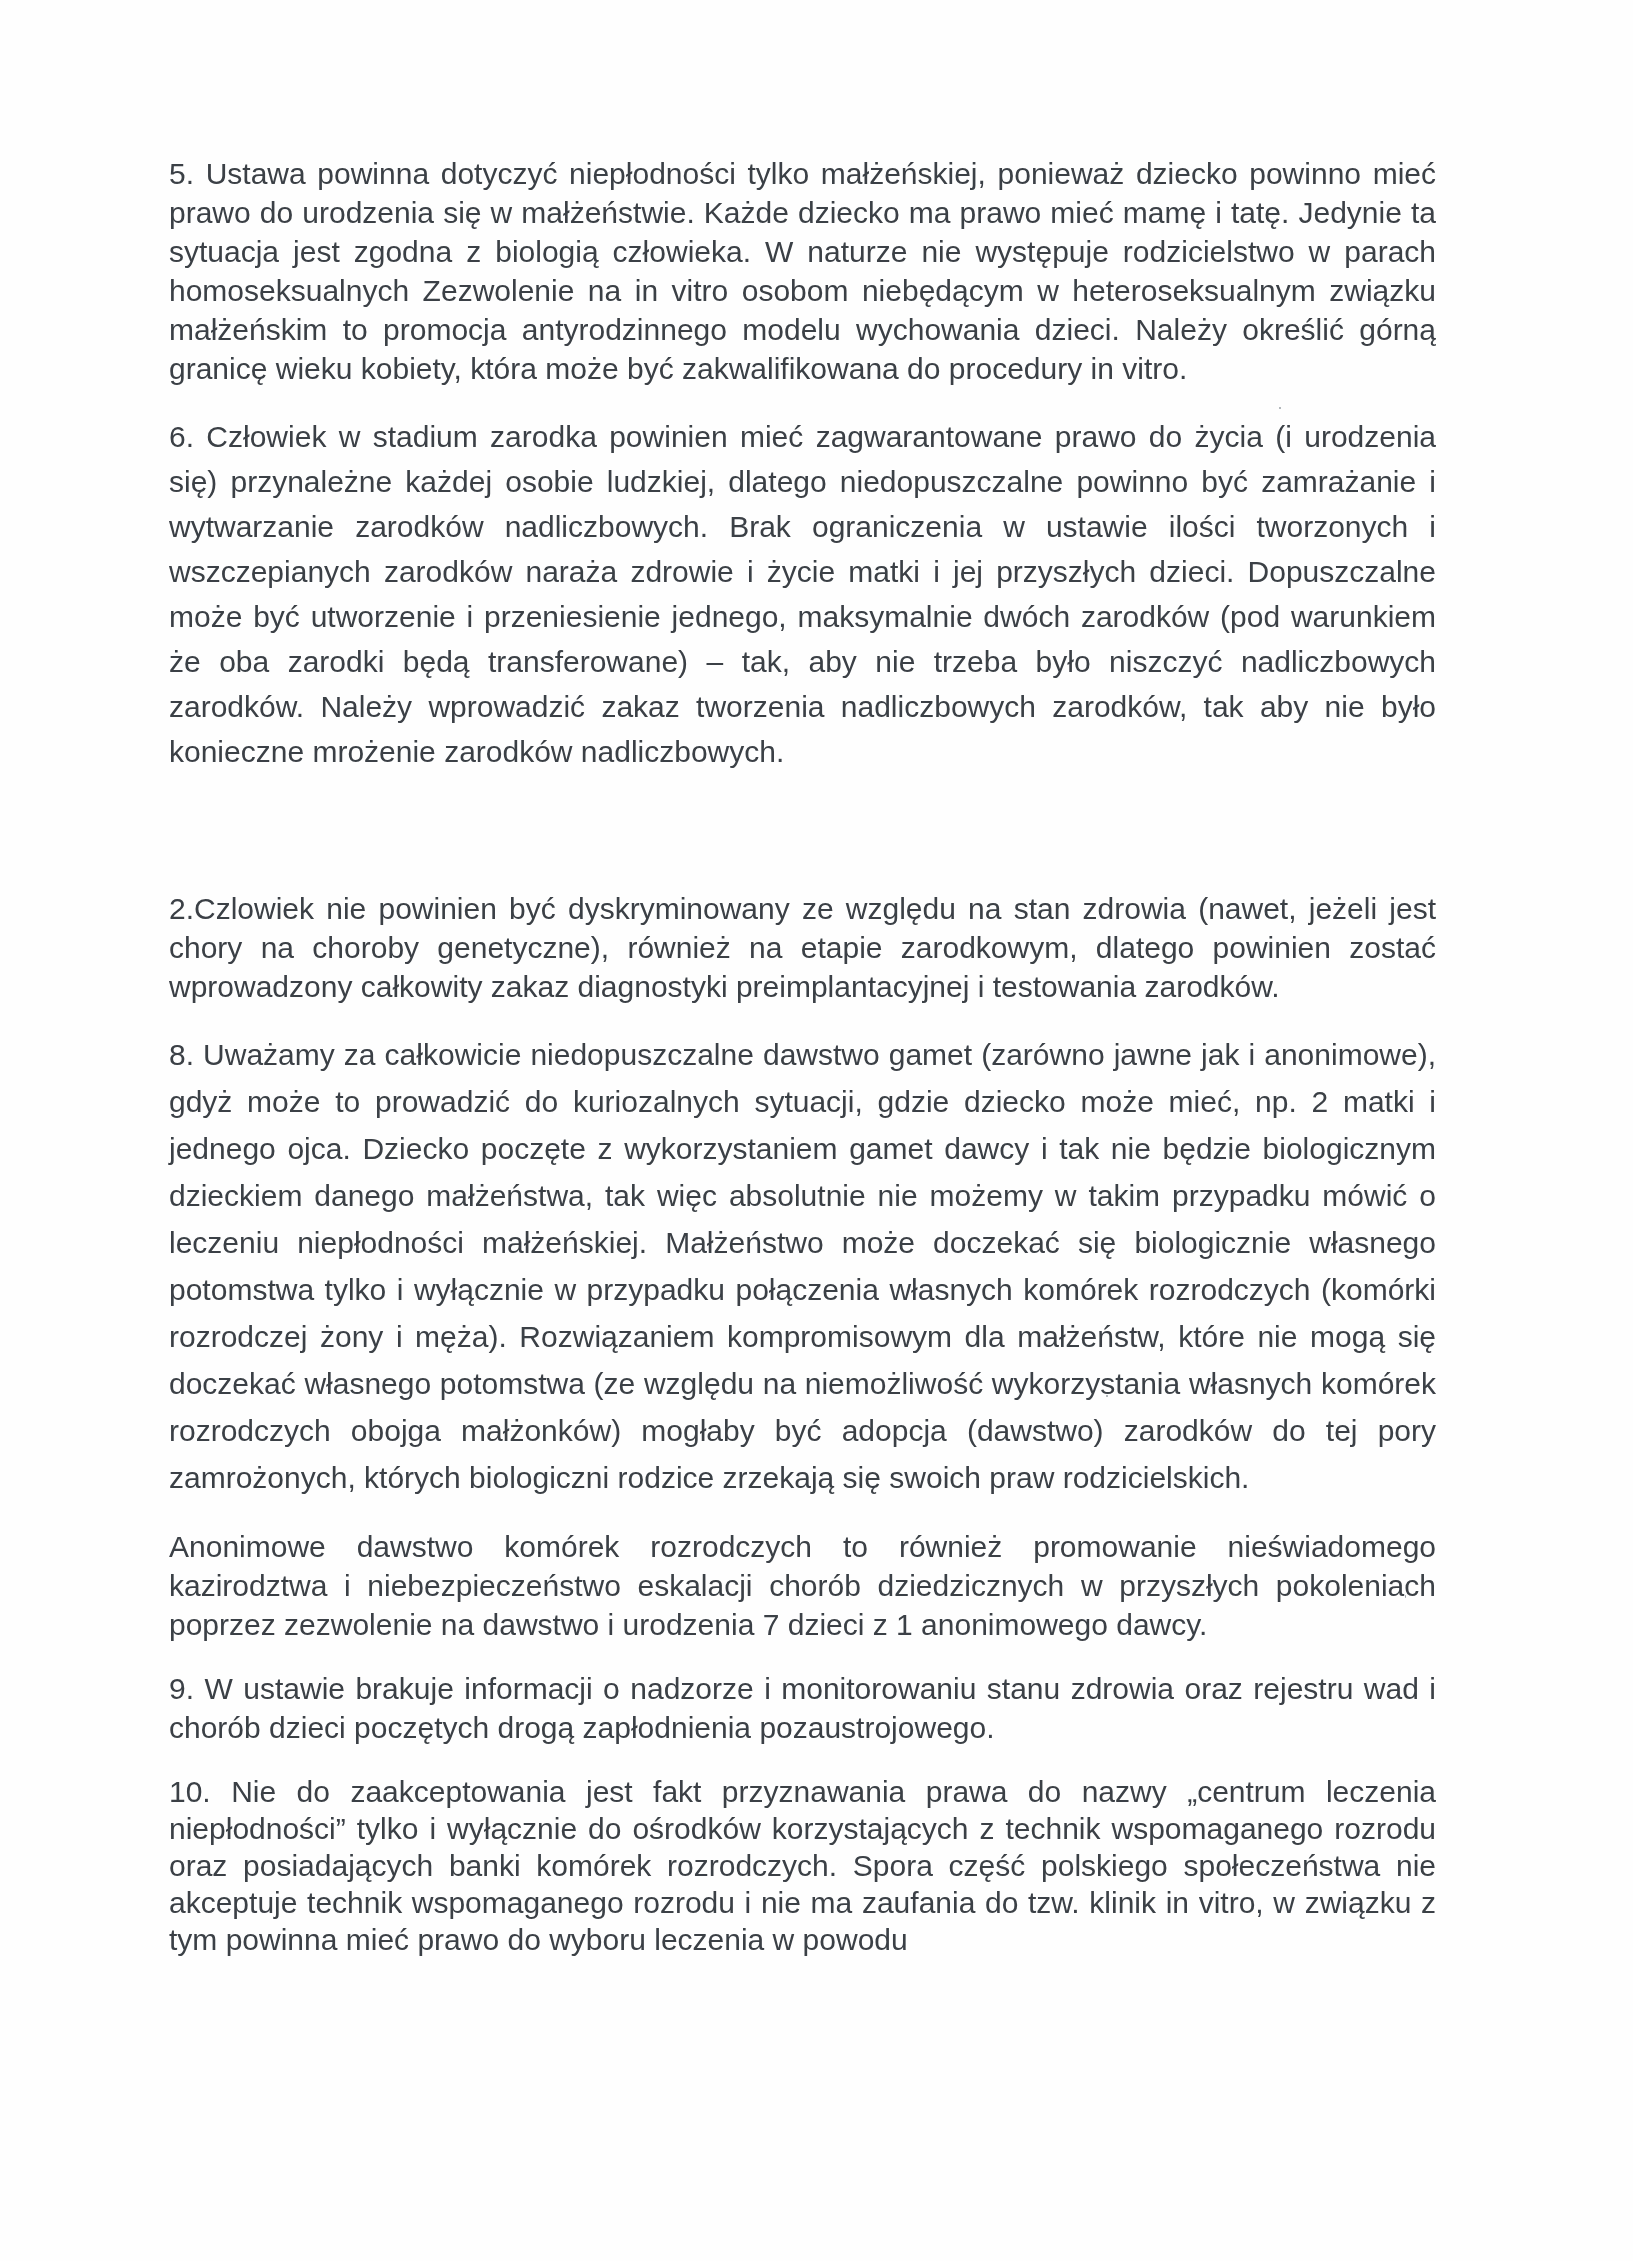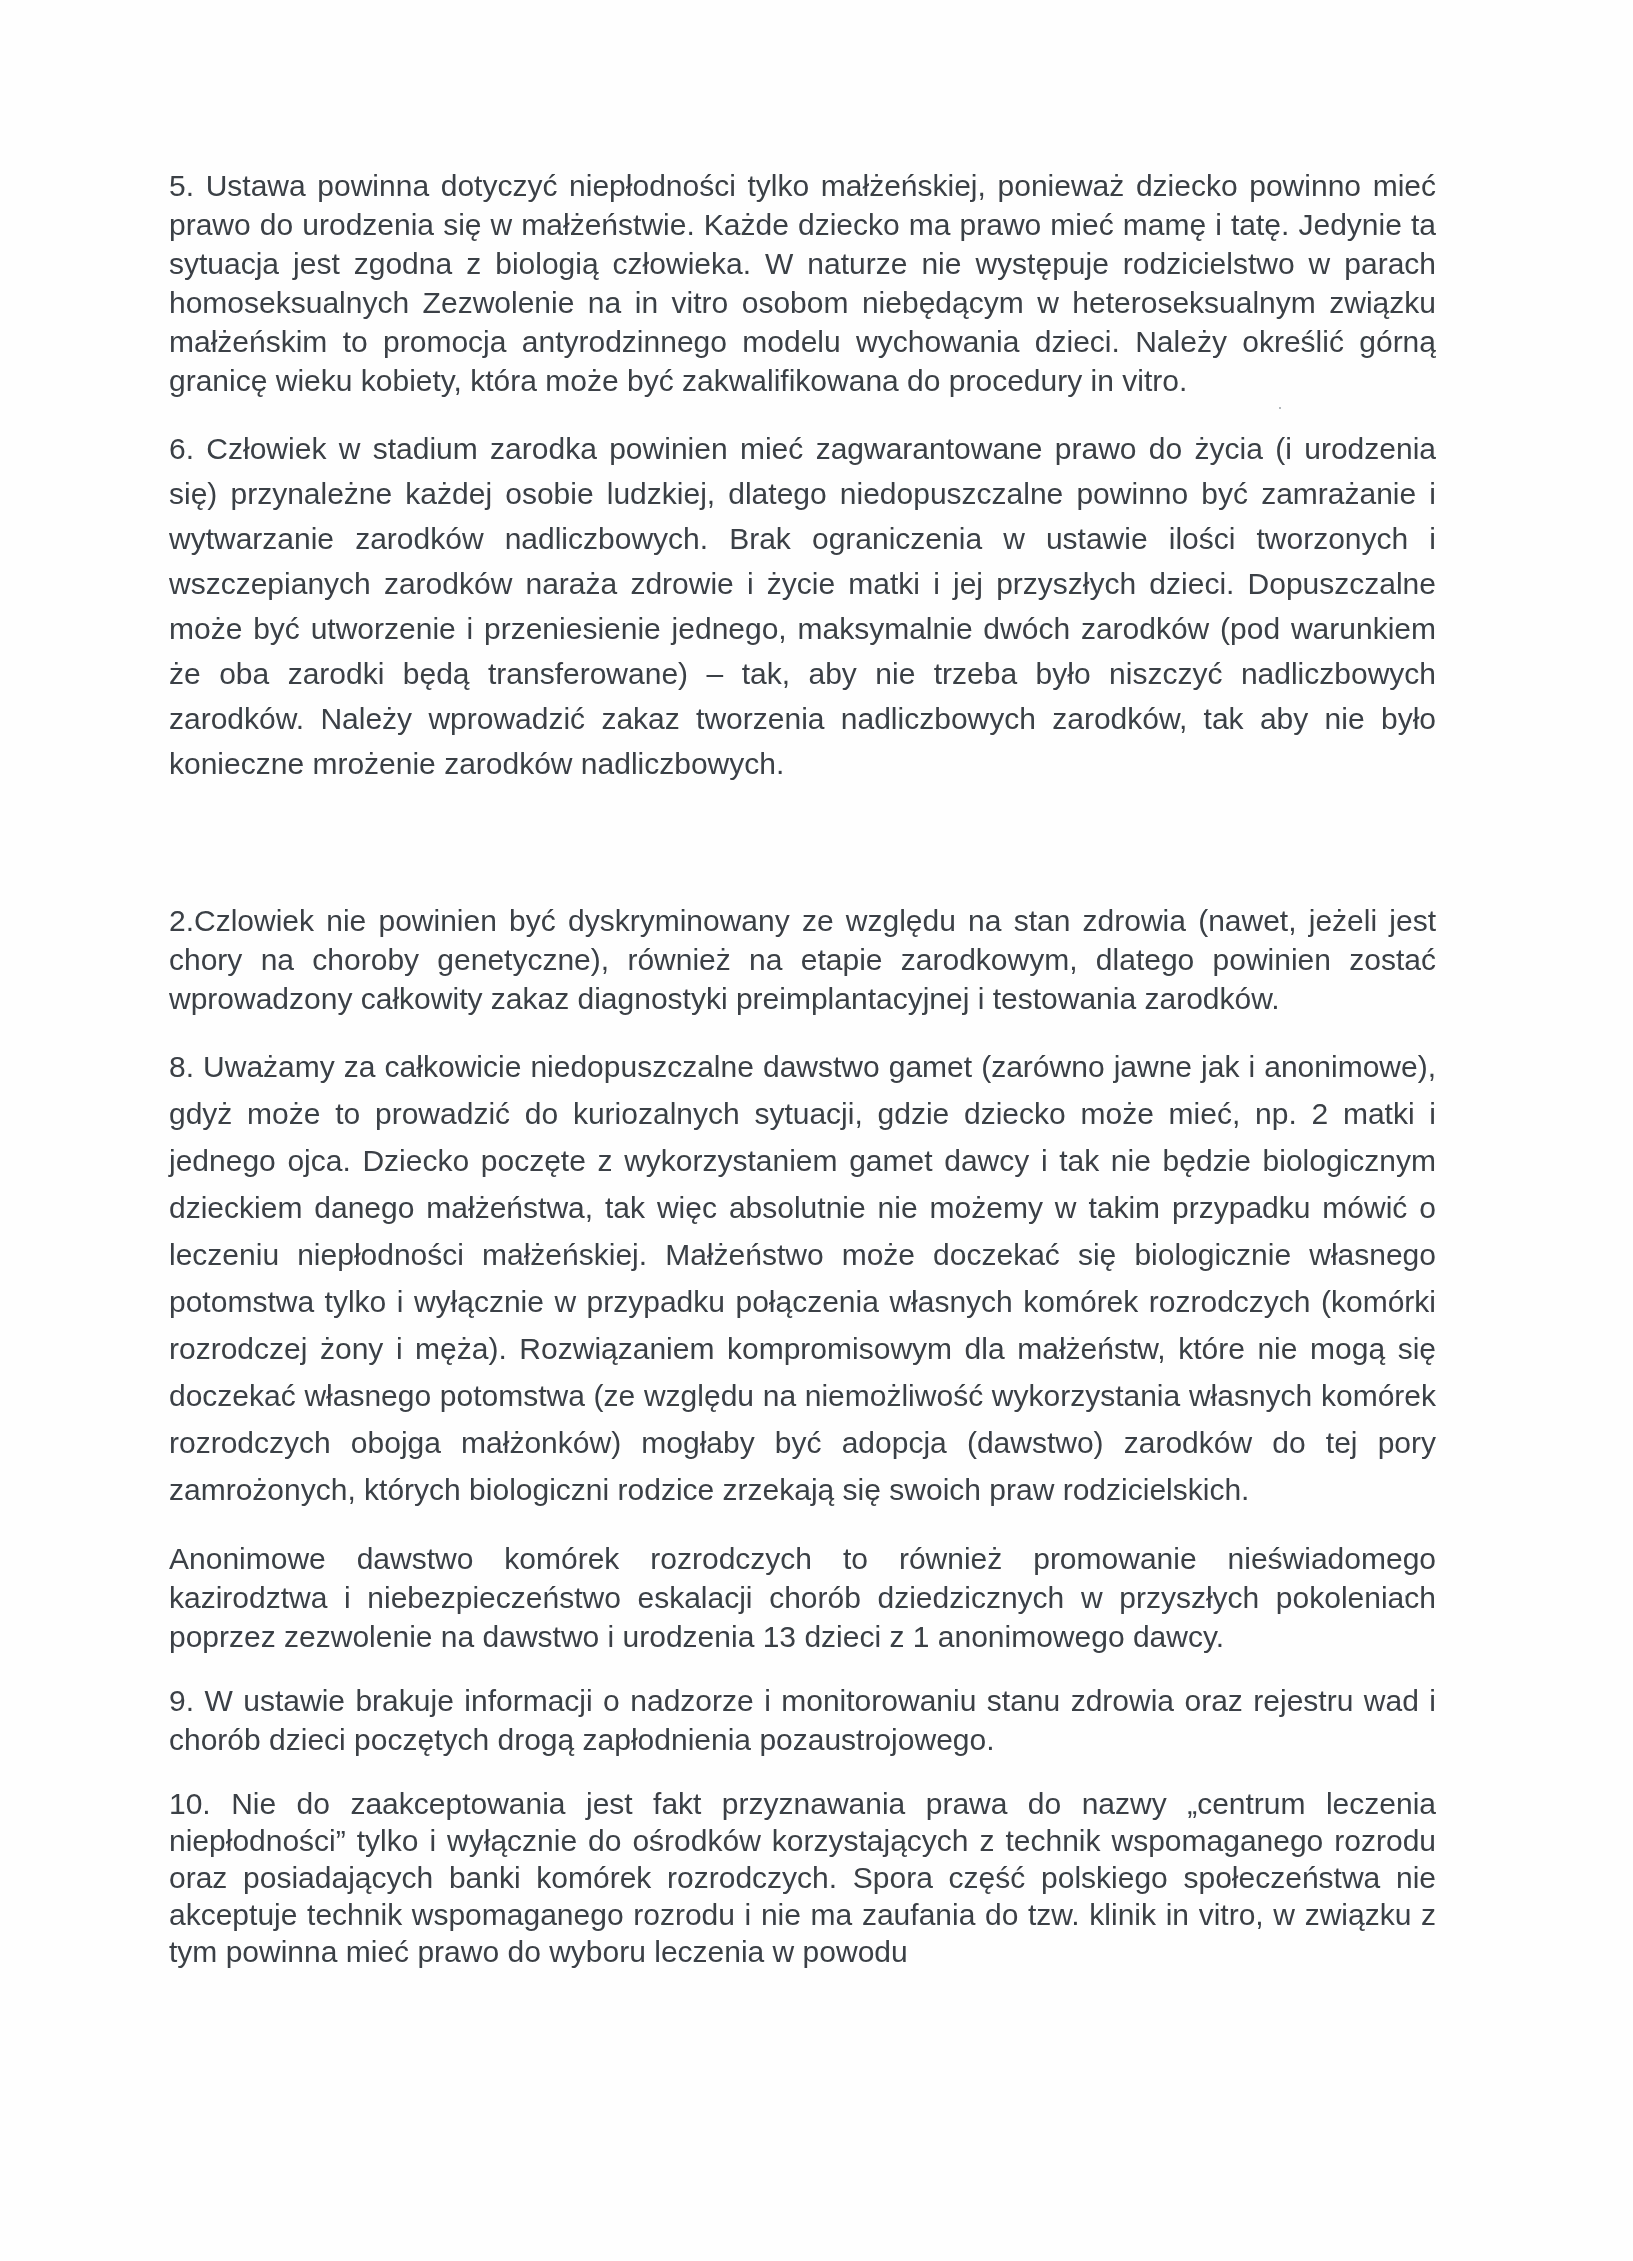--- a/index.html
+++ b/index.html
@@ -2,21 +2,21 @@
 <html style="font-size:10.7px"><head>
 <meta charset="utf-8">
 <style>
   html, body { margin: 0; padding: 0; background: #ffffff; }
   body { width: 1633px; height: 2261px; position: relative; overflow: hidden; }
   .page {
     position: absolute; left: 0; top: 0; width: 1633px; height: 2261px;
     background: #fefefe;
   }
   .text {
-    position: absolute; left: 169px; top: 166px; width: 1267px;
+    position: absolute; left: 169px; top: 154px; width: 1267px;
     font-family: "Liberation Sans", sans-serif;
     font-size: 30px;
     color: #3b4046;
     text-align: justify;
     letter-spacing: 0px;
   }
   .para { margin: 0; line-height: 39px; }
   .p5 { margin-bottom: 25.5px; }
   .p6 { line-height: 45px; margin-bottom: 115px; }
   .p7 { line-height: 39px; margin-bottom: 25.5px; }
@@ -28,21 +28,21 @@
 </style>
 </head>
 <body>
 
 <div class="page">
   <div class="text">
     <p class="para p5">5. Ustawa powinna dotyczyć niepłodności tylko małżeńskiej, ponieważ dziecko powinno mieć prawo do urodzenia się w małżeństwie. Każde dziecko ma prawo mieć mamę i tatę. Jedynie ta sytuacja jest zgodna z biologią człowieka. W naturze nie występuje rodzicielstwo w parach homoseksualnych Zezwolenie na in vitro osobom niebędącym w heteroseksualnym związku małżeńskim to promocja antyrodzinnego modelu wychowania dzieci. Należy określić górną granicę wieku kobiety, która może być zakwalifikowana do procedury in vitro.</p>
     <p class="para p6">6. Człowiek w stadium zarodka powinien mieć zagwarantowane prawo do życia (i urodzenia się) przynależne każdej osobie ludzkiej, dlatego niedopuszczalne powinno być zamrażanie i wytwarzanie zarodków nadliczbowych. Brak ograniczenia w ustawie ilości tworzonych i wszczepianych zarodków naraża zdrowie i życie matki i jej przyszłych dzieci. Dopuszczalne może być utworzenie i przeniesienie jednego, maksymalnie dwóch zarodków (pod warunkiem że oba zarodki będą transferowane) – tak, aby nie trzeba było niszczyć nadliczbowych zarodków. Należy wprowadzić zakaz tworzenia nadliczbowych zarodków, tak aby nie było konieczne mrożenie zarodków nadliczbowych.</p>
     <p class="para p7">2.Czlowiek nie powinien być dyskryminowany ze względu na stan zdrowia (nawet, jeżeli jest chory na choroby genetyczne), również na etapie zarodkowym, dlatego powinien zostać wprowadzony całkowity zakaz diagnostyki preimplantacyjnej i testowania zarodków.</p>
     <p class="para p8">8. Uważamy za całkowicie niedopuszczalne dawstwo gamet (zarówno jawne jak i anonimowe), gdyż może to prowadzić do kuriozalnych sytuacji, gdzie dziecko może mieć, np. 2 matki i jednego ojca. Dziecko poczęte z wykorzystaniem gamet dawcy i tak nie będzie biologicznym dzieckiem danego małżeństwa, tak więc absolutnie nie możemy w takim przypadku mówić o leczeniu niepłodności małżeńskiej.  Małżeństwo może doczekać się biologicznie własnego potomstwa tylko i wyłącznie w przypadku połączenia własnych komórek rozrodczych (komórki rozrodczej żony i męża). Rozwiązaniem kompromisowym dla małżeństw, które nie mogą się doczekać własnego potomstwa (ze względu na niemożliwość wykorzystania własnych komórek rozrodczych obojga małżonków) mogłaby być adopcja (dawstwo) zarodków do tej pory zamrożonych, których biologiczni rodzice zrzekają się swoich praw rodzicielskich.</p>
-    <p class="para p8b">Anonimowe dawstwo komórek rozrodczych to również promowanie nieświadomego kazirodztwa i niebezpieczeństwo eskalacji chorób dziedzicznych w przyszłych pokoleniach poprzez zezwolenie na dawstwo i urodzenia 13 dzieci z 1 anonimowego dawcy.</p>
+    <p class="para p8b">Anonimowe dawstwo komórek rozrodczych to również promowanie nieświadomego kazirodztwa i niebezpieczeństwo eskalacji chorób dziedzicznych w przyszłych pokoleniach poprzez zezwolenie na dawstwo i urodzenia 7 dzieci z 1 anonimowego dawcy.</p>
     <p class="para p9">9. W ustawie brakuje informacji o nadzorze i monitorowaniu stanu zdrowia oraz rejestru wad i chorób dzieci poczętych drogą zapłodnienia pozaustrojowego.</p>
     <p class="para p10">10. Nie do zaakceptowania jest fakt przyznawania prawa do nazwy „centrum leczenia niepłodności” tylko i wyłącznie do ośrodków korzystających z technik wspomaganego rozrodu oraz posiadających banki komórek rozrodczych. Spora część polskiego społeczeństwa nie akceptuje technik wspomaganego rozrodu i nie ma zaufania do tzw. klinik in vitro, w związku z tym powinna mieć prawo do wyboru leczenia w powodu</p>
   </div>
   <div class="speck" style="left:1279px;top:407px;width:2px;height:2px;"></div>
   <div class="speck" style="left:1106px;top:1395px;width:2px;height:2px;"></div>
   <div class="speck" style="left:1405px;top:1595px;width:1.3px;height:2.7px;"></div>
 </div>
 
 
 </body></html>

